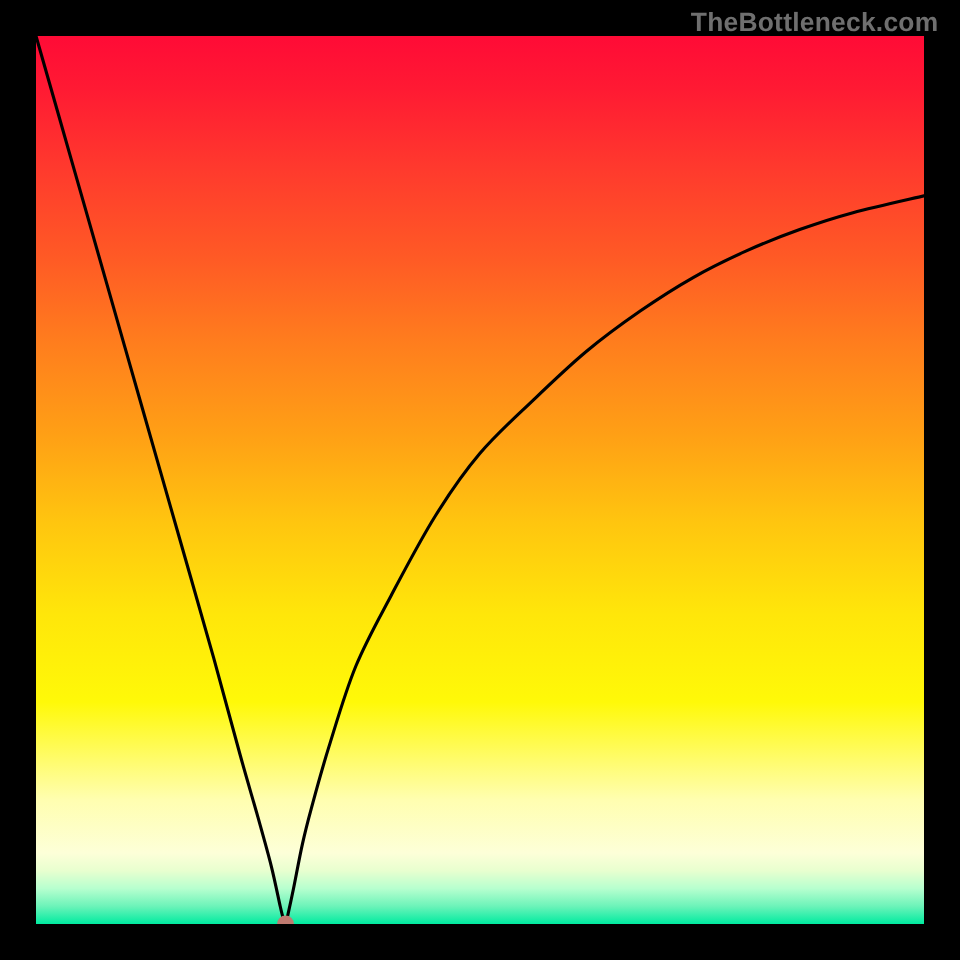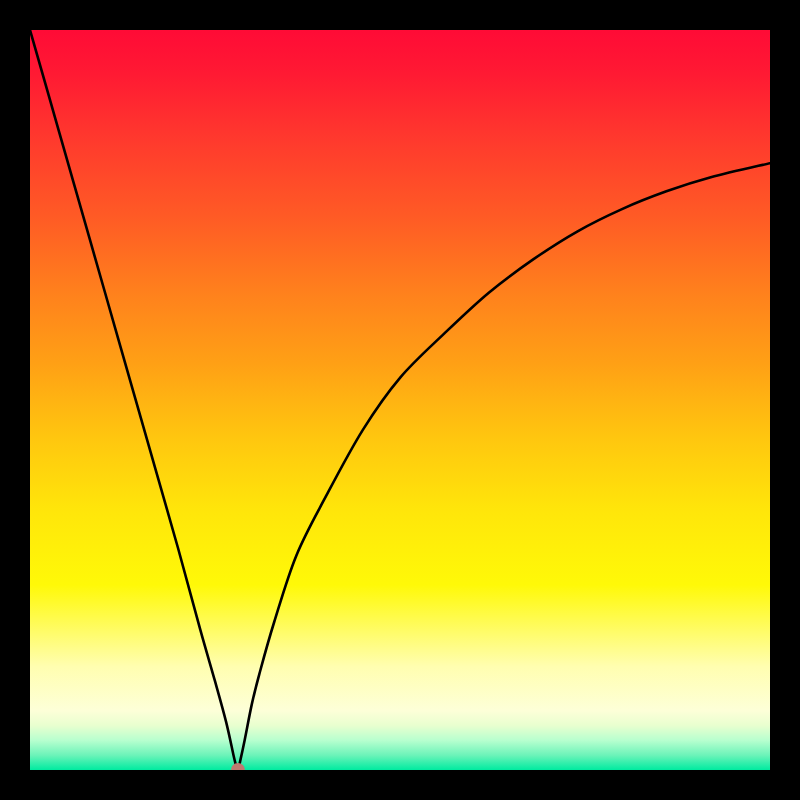--- a/index.html
+++ b/index.html
@@ -64,20 +64,21 @@
     height: 740px;
   }
   .optimal-dot {
     fill: #bf7a70;
   }
 </style>
 </head>
 <body>
 
 <div class="frame">
+  <div class="watermark">TheBottleneck.com</div>
 
   <div class="plot-area">
     <div class="gradient"></div>
     <svg class="curve" viewBox="0 0 740 740" preserveAspectRatio="none">
       <path id="curve-path" fill="none" stroke="#000000" stroke-width="2.6" stroke-linecap="round" stroke-linejoin="round" d="M 0.00 0.00 C 4.93 17.27, 19.73 69.07, 29.60 103.60 C 39.47 138.13, 49.33 172.67, 59.20 207.20 C 69.07 241.73, 78.93 276.27, 88.80 310.80 C 98.67 345.33, 108.53 379.87, 118.40 414.40 C 128.27 448.93, 139.37 487.17, 148.00 518.00 C 156.63 548.83, 164.03 577.20, 170.20 599.40 C 176.37 621.60, 180.68 635.78, 185.00 651.20 C 189.32 666.62, 193.02 679.57, 196.10 691.90 C 199.18 704.23, 201.90 718.17, 203.50 725.20 C 205.10 732.23, 204.98 731.61, 205.72 734.08 C 206.46 736.55, 207.20 740.49, 207.94 740.00 C 208.68 739.51, 209.05 736.05, 210.16 731.12 C 211.27 726.19, 212.63 720.02, 214.60 710.40 C 216.57 700.78, 219.53 684.50, 222.00 673.40 C 224.47 662.30, 225.70 657.37, 229.40 643.80 C 233.10 630.23, 238.03 611.73, 244.20 592.00 C 250.37 572.27, 257.77 546.37, 266.40 525.40 C 275.03 504.43, 284.90 487.17, 296.00 466.20 C 307.10 445.23, 320.67 419.33, 333.00 399.60 C 345.33 379.87, 356.43 363.83, 370.00 347.80 C 383.57 331.77, 399.60 317.58, 414.40 303.40 C 429.20 289.22, 444.00 275.03, 458.80 262.70 C 473.60 250.37, 488.40 239.64, 503.20 229.40 C 518.00 219.16, 532.80 209.67, 547.60 201.28 C 562.40 192.89, 577.20 185.74, 592.00 179.08 C 606.80 172.42, 621.60 166.62, 636.40 161.32 C 651.20 156.02, 663.53 151.95, 680.80 147.26 C 698.07 142.57, 730.13 135.54, 740.00 133.20"></path>
       <circle id="opt-dot" class="optimal-dot" r="7" cx="207.94" cy="740.00" fill="#bf7a70"></circle>
     </svg>
   </div>
 </div>
 

